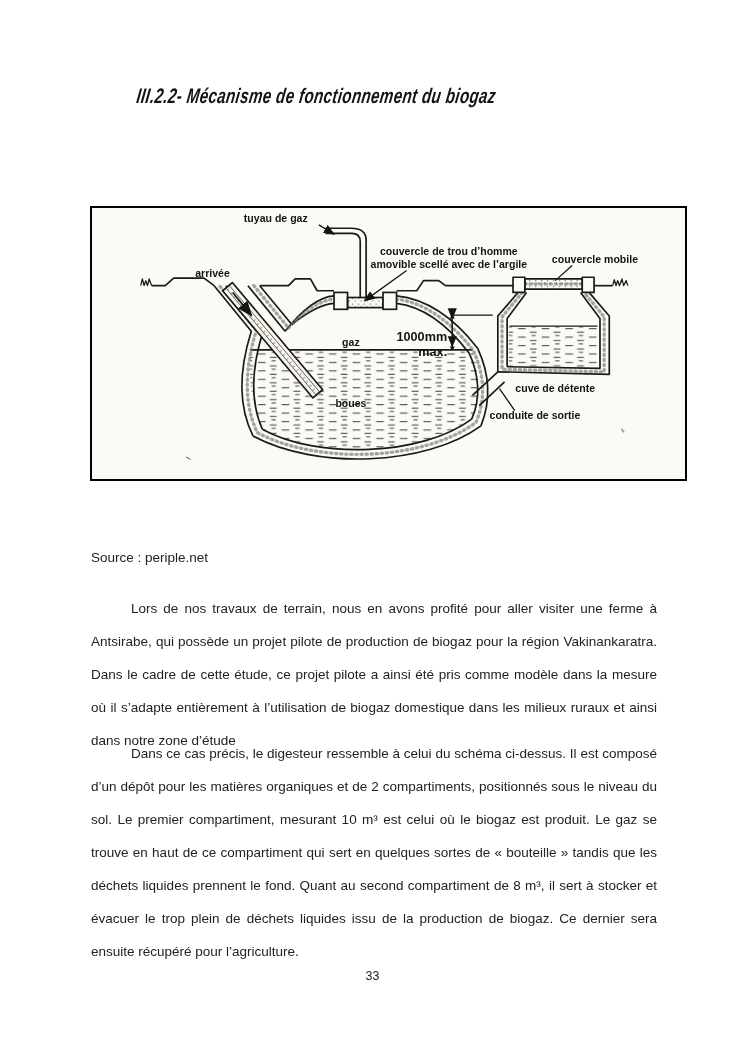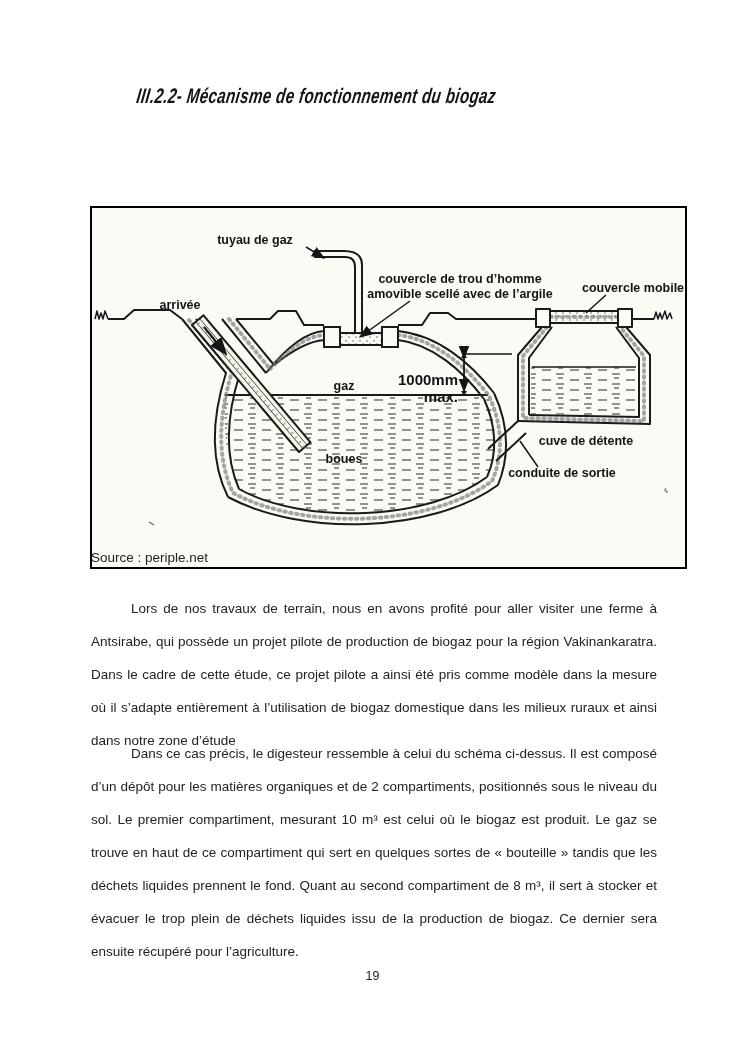--- a/index.html
+++ b/index.html
@@ -25,21 +25,21 @@
     letter-spacing:0.5px;
     white-space:nowrap;
     color:#141414;
   }
   .caption{
     position:absolute;left:91px;top:145px;
     font-size:13.5px;font-style:italic;color:#222;
   }
   .figure{
     position:absolute;left:90px;top:206px;
-    width:597px;height:363px;
+    width:597px;height:275px;
     border:2px solid #000;
     background:var(--figure-bg);
     box-sizing:border-box;
   }
   .figure svg{display:block;width:100%;height:100%;}
   .source{
     position:absolute;left:91px;top:550px;
     font-size:13.5px;color:#222;
   }
   .para{
@@ -196,15 +196,15 @@
       </g>
     </svg>
   </div>
 
   <div class="source">Source : periple.net</div>
 
   <div class="para para1">Lors de nos travaux de terrain, nous en avons profité pour aller visiter une ferme à Antsirabe, qui possède un projet pilote de production de biogaz pour la région Vakinankaratra. Dans le cadre de cette étude, ce projet pilote a ainsi été pris comme modèle dans la mesure où il s’adapte entièrement à l’utilisation de biogaz domestique dans les milieux ruraux et ainsi dans notre zone d’étude</div>
 
   <div class="para para2">Dans ce cas précis, le digesteur ressemble à celui du schéma ci-dessus. Il est composé d’un dépôt pour les matières organiques et de 2 compartiments, positionnés sous le niveau du sol. Le premier compartiment, mesurant 10 m³ est celui où le biogaz est produit. Le gaz se trouve en haut de ce compartiment qui sert en quelques sortes de « bouteille » tandis que les déchets liquides prennent le fond. Quant au second compartiment de 8 m³, il sert à stocker et évacuer le trop plein de déchets liquides issu de la production de biogaz. Ce dernier sera ensuite récupéré pour l’agriculture.</div>
 
-  <div class="pagenum">19</div>
+  <div class="pagenum">33</div>
 
 </div>
 
 </body></html>

